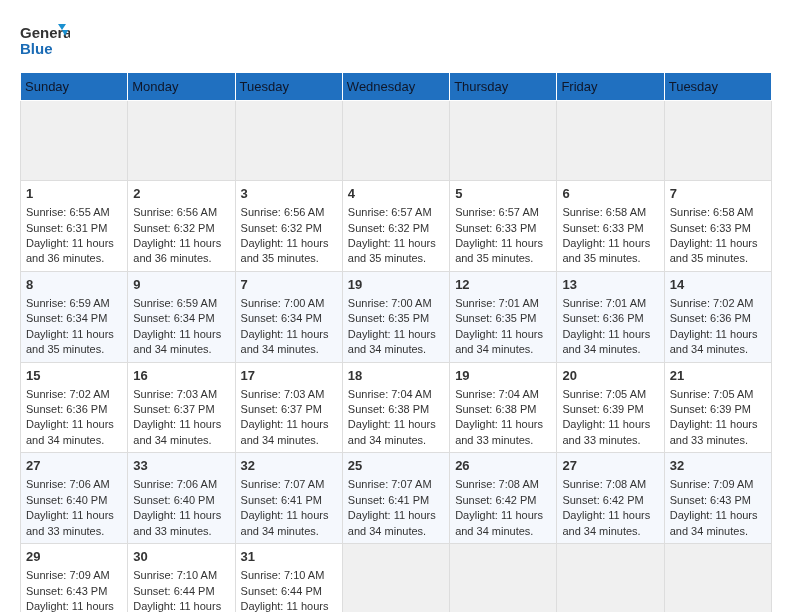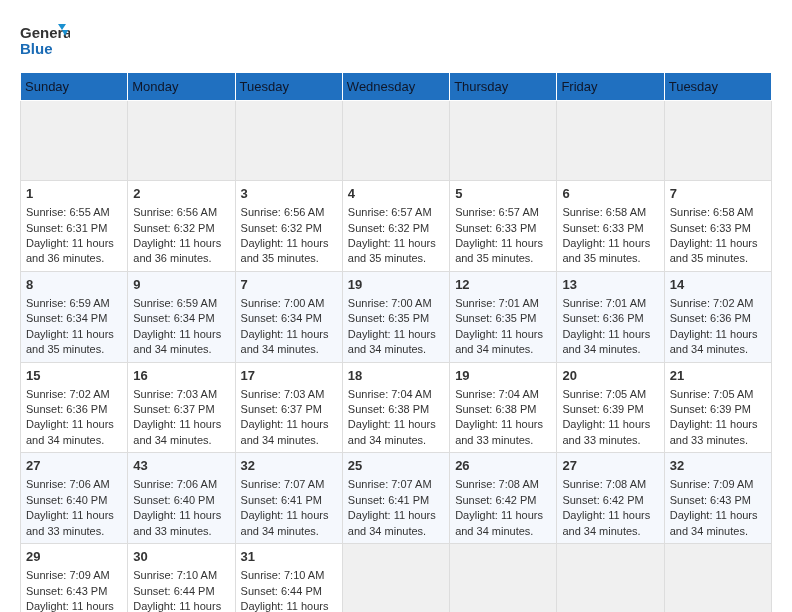--- a/index.html
+++ b/index.html
@@ -134,21 +134,21 @@
         <td><span class="day-num">15</span><span>Sunrise: 7:02 AM</span><br><span>Sunset: 6:36 PM</span><br><span>Daylight: 11 hours and 34 minutes.</span></td>
         <td><span class="day-num">16</span><span>Sunrise: 7:03 AM</span><br><span>Sunset: 6:37 PM</span><br><span>Daylight: 11 hours and 34 minutes.</span></td>
         <td><span class="day-num">17</span><span>Sunrise: 7:03 AM</span><br><span>Sunset: 6:37 PM</span><br><span>Daylight: 11 hours and 34 minutes.</span></td>
         <td><span class="day-num">18</span><span>Sunrise: 7:04 AM</span><br><span>Sunset: 6:38 PM</span><br><span>Daylight: 11 hours and 34 minutes.</span></td>
         <td><span class="day-num">19</span><span>Sunrise: 7:04 AM</span><br><span>Sunset: 6:38 PM</span><br><span>Daylight: 11 hours and 33 minutes.</span></td>
         <td><span class="day-num">20</span><span>Sunrise: 7:05 AM</span><br><span>Sunset: 6:39 PM</span><br><span>Daylight: 11 hours and 33 minutes.</span></td>
         <td><span class="day-num">21</span><span>Sunrise: 7:05 AM</span><br><span>Sunset: 6:39 PM</span><br><span>Daylight: 11 hours and 33 minutes.</span></td>
       </tr>
       <tr>
         <td><span class="day-num">27</span><span>Sunrise: 7:06 AM</span><br><span>Sunset: 6:40 PM</span><br><span>Daylight: 11 hours and 33 minutes.</span></td>
-        <td><span class="day-num">43</span><span>Sunrise: 7:06 AM</span><br><span>Sunset: 6:40 PM</span><br><span>Daylight: 11 hours and 33 minutes.</span></td>
+        <td><span class="day-num">33</span><span>Sunrise: 7:06 AM</span><br><span>Sunset: 6:40 PM</span><br><span>Daylight: 11 hours and 33 minutes.</span></td>
         <td><span class="day-num">32</span><span>Sunrise: 7:07 AM</span><br><span>Sunset: 6:41 PM</span><br><span>Daylight: 11 hours and 34 minutes.</span></td>
         <td><span class="day-num">25</span><span>Sunrise: 7:07 AM</span><br><span>Sunset: 6:41 PM</span><br><span>Daylight: 11 hours and 34 minutes.</span></td>
         <td><span class="day-num">26</span><span>Sunrise: 7:08 AM</span><br><span>Sunset: 6:42 PM</span><br><span>Daylight: 11 hours and 34 minutes.</span></td>
         <td><span class="day-num">27</span><span>Sunrise: 7:08 AM</span><br><span>Sunset: 6:42 PM</span><br><span>Daylight: 11 hours and 34 minutes.</span></td>
         <td><span class="day-num">32</span><span>Sunrise: 7:09 AM</span><br><span>Sunset: 6:43 PM</span><br><span>Daylight: 11 hours and 34 minutes.</span></td>
       </tr>
       <tr>
         <td><span class="day-num">29</span><span>Sunrise: 7:09 AM</span><br><span>Sunset: 6:43 PM</span><br><span>Daylight: 11 hours and 34 minutes.</span></td>
         <td><span class="day-num">30</span><span>Sunrise: 7:10 AM</span><br><span>Sunset: 6:44 PM</span><br><span>Daylight: 11 hours and 34 minutes.</span></td>
         <td><span class="day-num">31</span><span>Sunrise: 7:10 AM</span><br><span>Sunset: 6:44 PM</span><br><span>Daylight: 11 hours and 34 minutes.</span></td>

